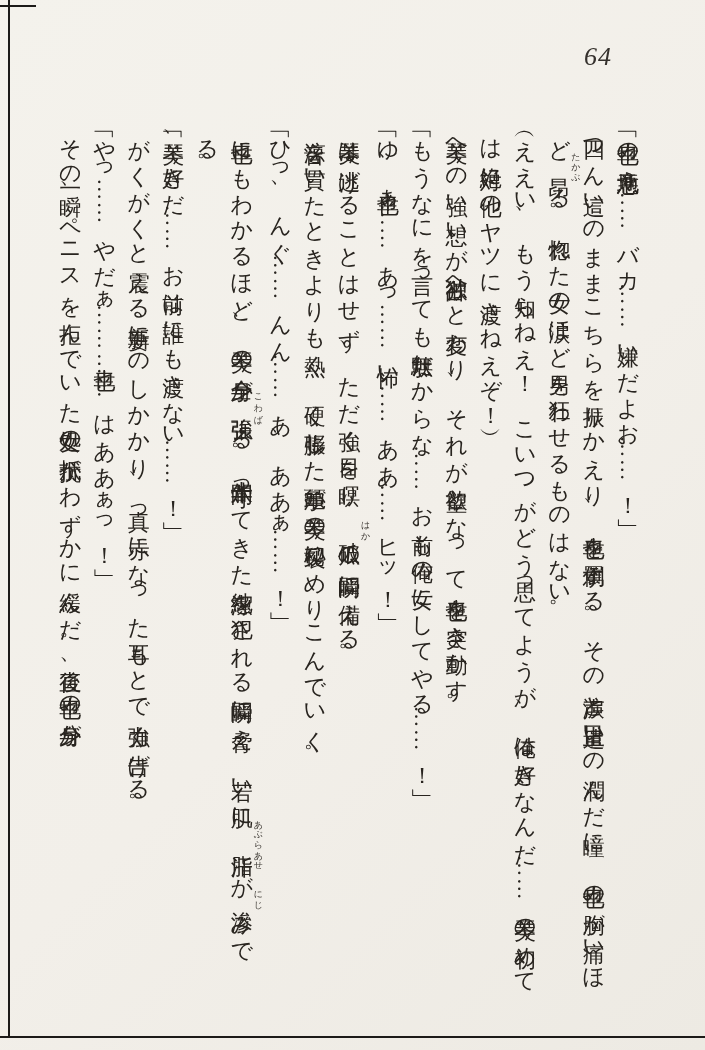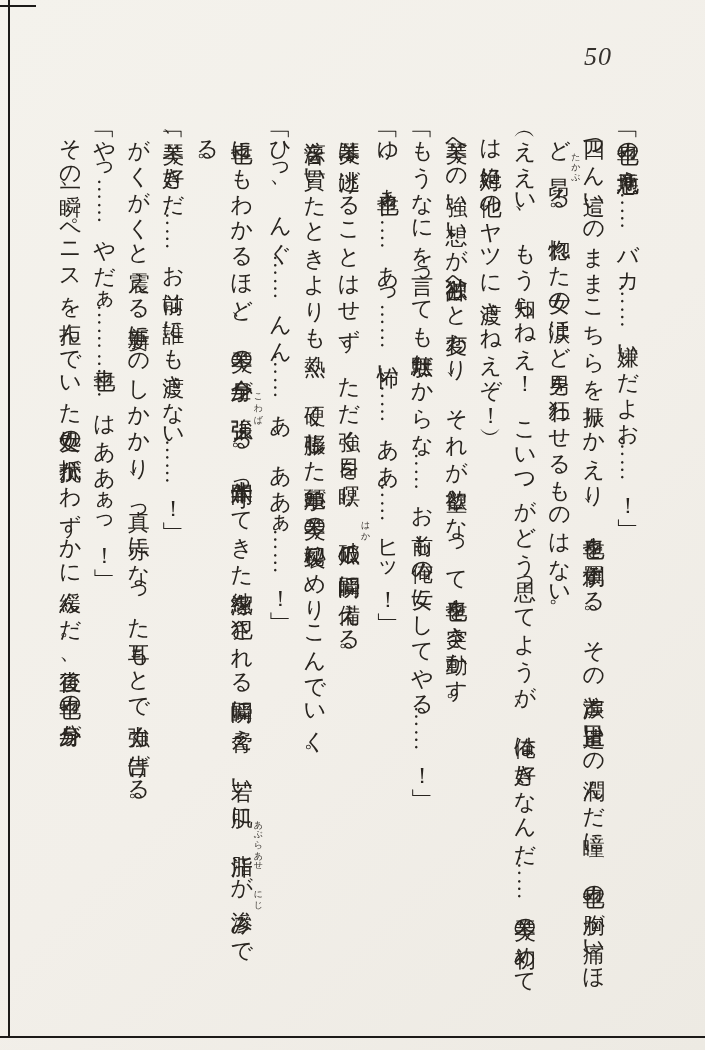--- a/index.html
+++ b/index.html
@@ -66,21 +66,21 @@
   }
 </style>
 </head>
 <body>
 
 <div class="page">
   <div class="frame-top"></div>
   <div class="frame-left"></div>
   <div class="frame-bottom"></div>
 
-  <div class="page-number">50</div>
+  <div class="page-number">64</div>
 
   <div class="text-block">
       <p class="para">「幸也の意地悪ぅ……バカ……嫌いだよお……！」</p>
       <p class="para">四つん這いのままこちらを振りかえり、幸也を罵倒する。その涙声と上目遣いの潤んだ瞳に、幸也の胸が痛いほど<ruby>昂<rt>たかぶ</rt></ruby>る。惚れた女の涙ほど男を狂わせるものはない。</p>
       <p class="para">（ええい、もう知らねえ！　こいつがどう思ってようが、俺は好きなんだ……美琴の初めては絶対に他のヤツに渡さねえぞ！）</p>
       <p class="para">美琴への強い想いが独占欲へと変わり、それが欲望となって幸也を突き動かす。</p>
       <p class="para">「もうなにを言っても無駄だからな……お前も俺の女にしてやる……！」</p>
       <p class="para">「ゆ、幸也ぁ……あっ……怖い……ああ……ヒッ！」</p>
       <p class="para">美琴は逃げることはせず、ただ強く目を瞑り、<ruby>破瓜<rt>はか</rt></ruby>の瞬間に備える。</p>
       <p class="para">涼音を貫いたときよりも熱く、硬く膨張した亀頭が美琴の秘裂にめりこんでいく。</p>

